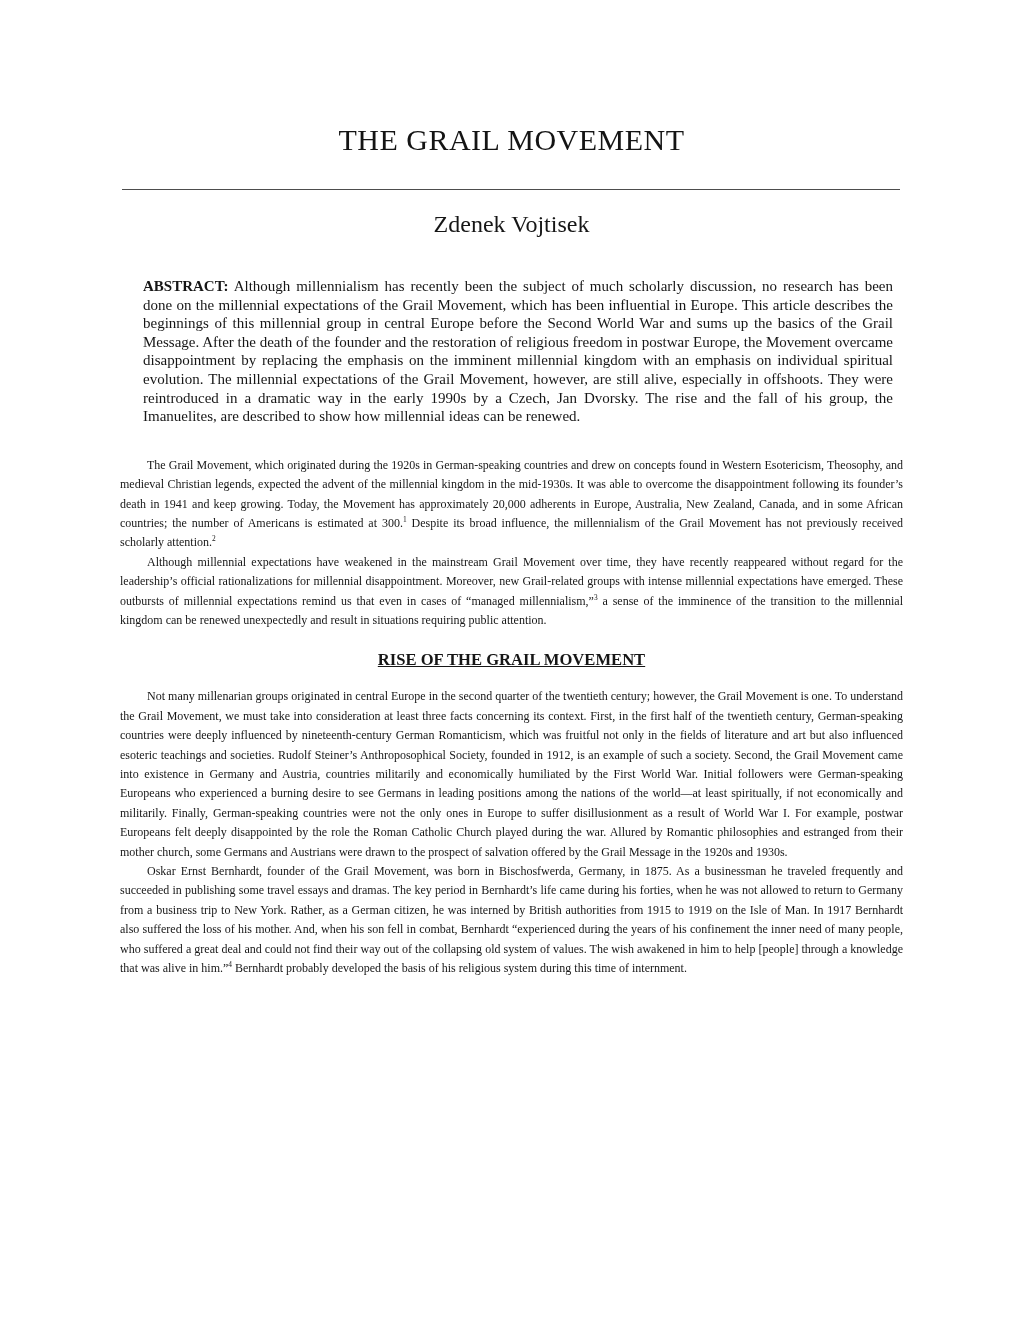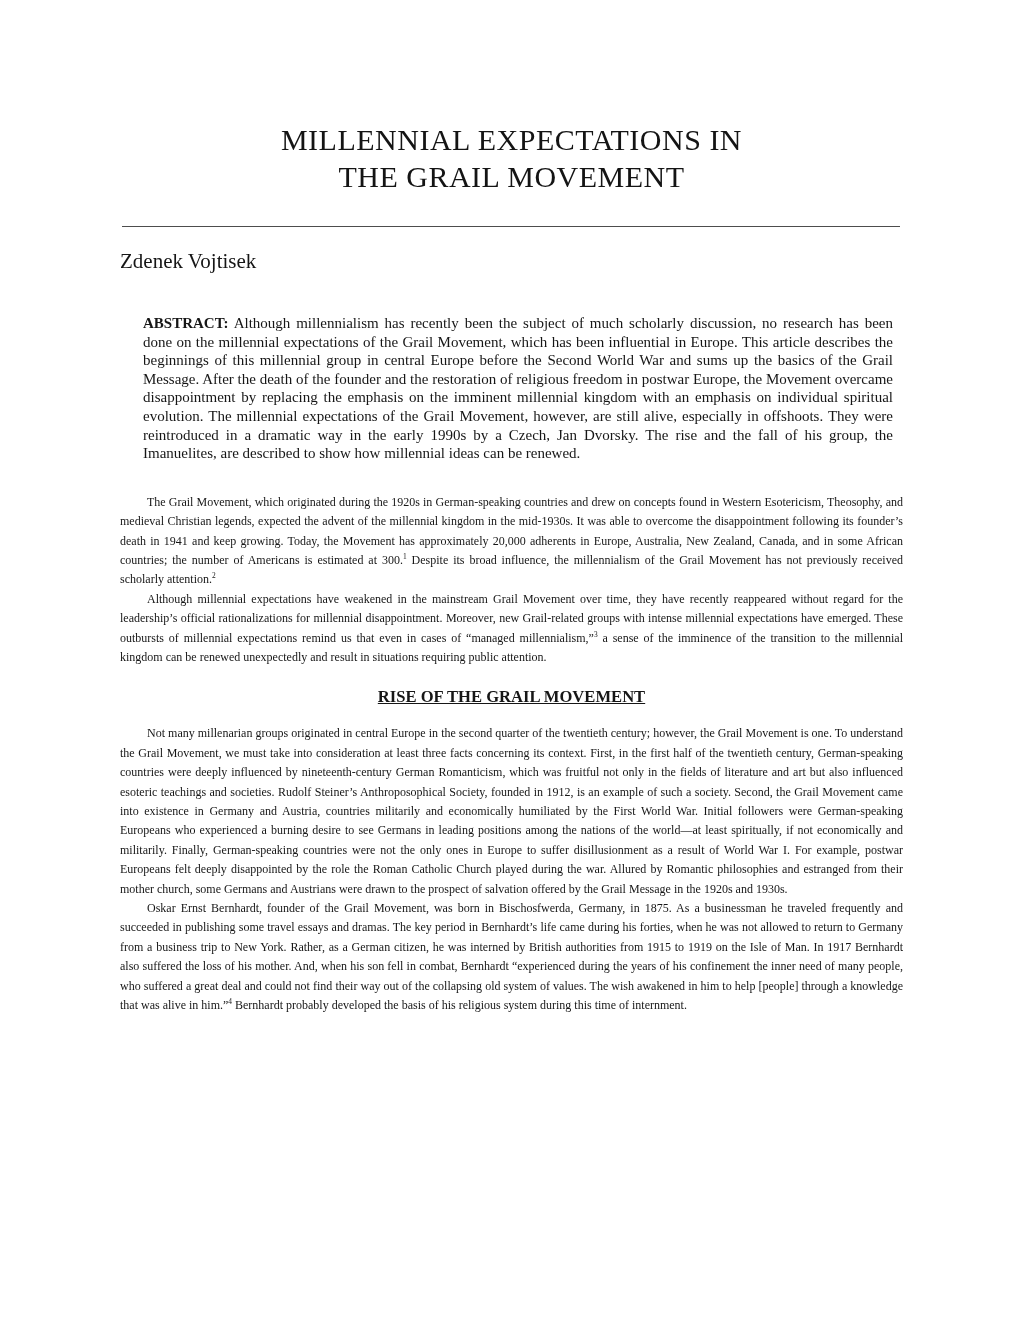--- a/index.html
+++ b/index.html
@@ -29,21 +29,22 @@
   }
   .rule {
     margin-top: 31px;
     margin-left: 2px;
     width: 778px;
     height: 0;
     border-top: 1.4px solid #4d4d4d;
   }
   .author {
     margin-top: 22px;
-    font-size: 21px;
+    text-align: center;
+    font-size: 24px;
     line-height: 25px;
   }
   .abstract {
     margin: 40px 10px 8px 23px;
     width: 750px;
     font-size: 15px;
     line-height: 18.6px;
     text-align: justify;
     text-justify: inter-word;
   }
@@ -72,21 +73,20 @@
     vertical-align: super;
   }
 </style>
 </head>
 <body>
 
 <div class="page">
   <div class="content">
 
     <h1 class="title">
-      <div>MILLENNIAL EXPECTATIONS IN</div>
       <div>THE GRAIL MOVEMENT</div>
     </h1>
 
     <div class="rule"></div>
 
     <div class="author">Zdenek Vojtisek</div>
 
     <p class="abstract"><b>ABSTRACT:</b><span> Although millennialism has recently been the subject of much scholarly discussion, no research has been done on the millennial expectations of the Grail Movement, which has been influential in Europe. This article describes the beginnings of this millennial group in central Europe before the Second World War and sums up the basics of the Grail Message. After the death of the founder and the restoration of religious freedom in postwar Europe, the Movement overcame disappointment by replacing the emphasis on the imminent millennial kingdom with an emphasis on individual spiritual evolution. The millennial expectations of the Grail Movement, however, are still alive, especially in offshoots. They were reintroduced in a dramatic way in the early 1990s by a Czech, Jan Dvorsky. The rise and the fall of his group, the Imanuelites, are described to show how millennial ideas can be renewed.</span></p>
 
     <div class="body-block">

